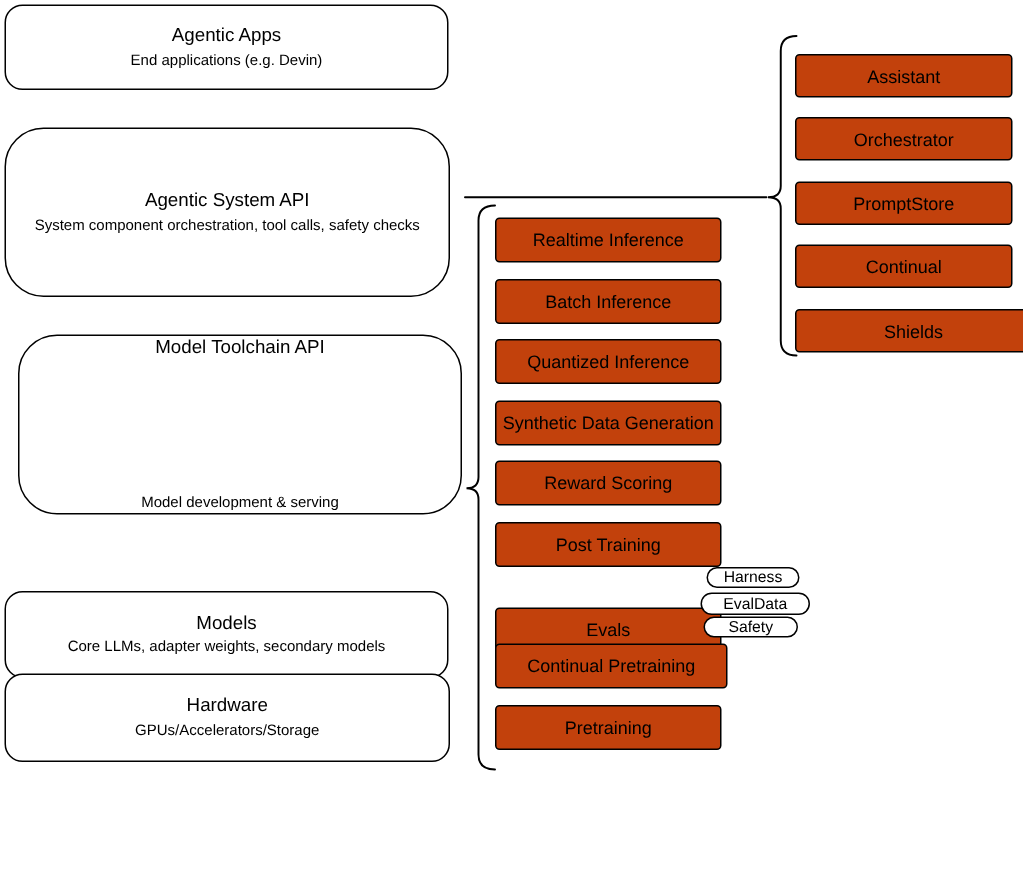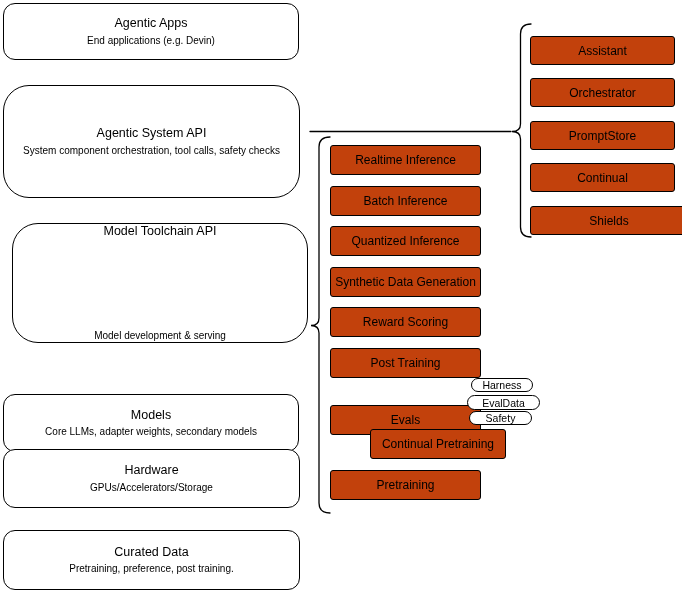--- a/index.html
+++ b/index.html
@@ -103,33 +103,29 @@
   <div class="node small" style="left:3px; top:372px; width:296px; height:58px;margin-top:22px;">
     <div class="title">Models</div>
     <div class="subtitle">Core LLMs, adapter weights, secondary models</div>
   </div>
 
   <div class="node small" style="left:3px; top:449px; width:297px; height:59px;">
     <div class="title">Hardware</div>
     <div class="subtitle">GPUs/Accelerators/Storage</div>
   </div>
 
-  <div class="node small" style="left:3px; top:530px; width:297px; height:60px;">
-    <div class="title">Curated Data</div>
-    <div class="subtitle">Pretraining, preference, post training.</div>
-  </div>
 
   <div class="item" style="left:330px; top:145px; width:151px; height:30px;">Realtime Inference</div>
   <div class="item" style="left:330px; top:186px; width:151px; height:30px;">Batch Inference</div>
   <div class="item" style="left:330px; top:226px; width:151px; height:30px;">Quantized Inference</div>
   <div class="item" style="left:330px; top:267px; width:151px; height:30px;">Synthetic Data Generation</div>
   <div class="item" style="left:330px; top:307px; width:151px; height:30px;">Reward Scoring</div>
   <div class="item" style="left:330px; top:348px; width:151px; height:30px;">Post Training</div>
   <div class="item" style="left:330px; top:389px; width:151px; height:30px;margin-top:16px;">Evals</div>
-  <div class="item" style="left:330px; top:429px; width:136px; height:30px;margin-left:40px;">Continual Pretraining</div>
+  <div class="item" style="left:330px; top:429px; width:155px; height:30px;">Continual Pretraining</div>
   <div class="item" style="left:330px; top:470px; width:151px; height:30px;">Pretraining</div>
 
   <div class="pill" style="left:471px; top:378px; width:62px; height:14px;">Harness</div>
   <div class="pill" style="left:467px; top:395px; width:73px; height:15px;">EvalData</div>
   <div class="pill" style="left:469px; top:411px; width:63px; height:14px;">Safety</div>
 
   <div class="item" style="left:530px; top:36px; width:145px; height:29px;">Assistant</div>
   <div class="item" style="left:530px; top:78px; width:145px; height:29px;">Orchestrator</div>
   <div class="item" style="left:530px; top:121px; width:145px; height:29px;">PromptStore</div>
   <div class="item" style="left:530px; top:163px; width:145px; height:29px;">Continual</div>

